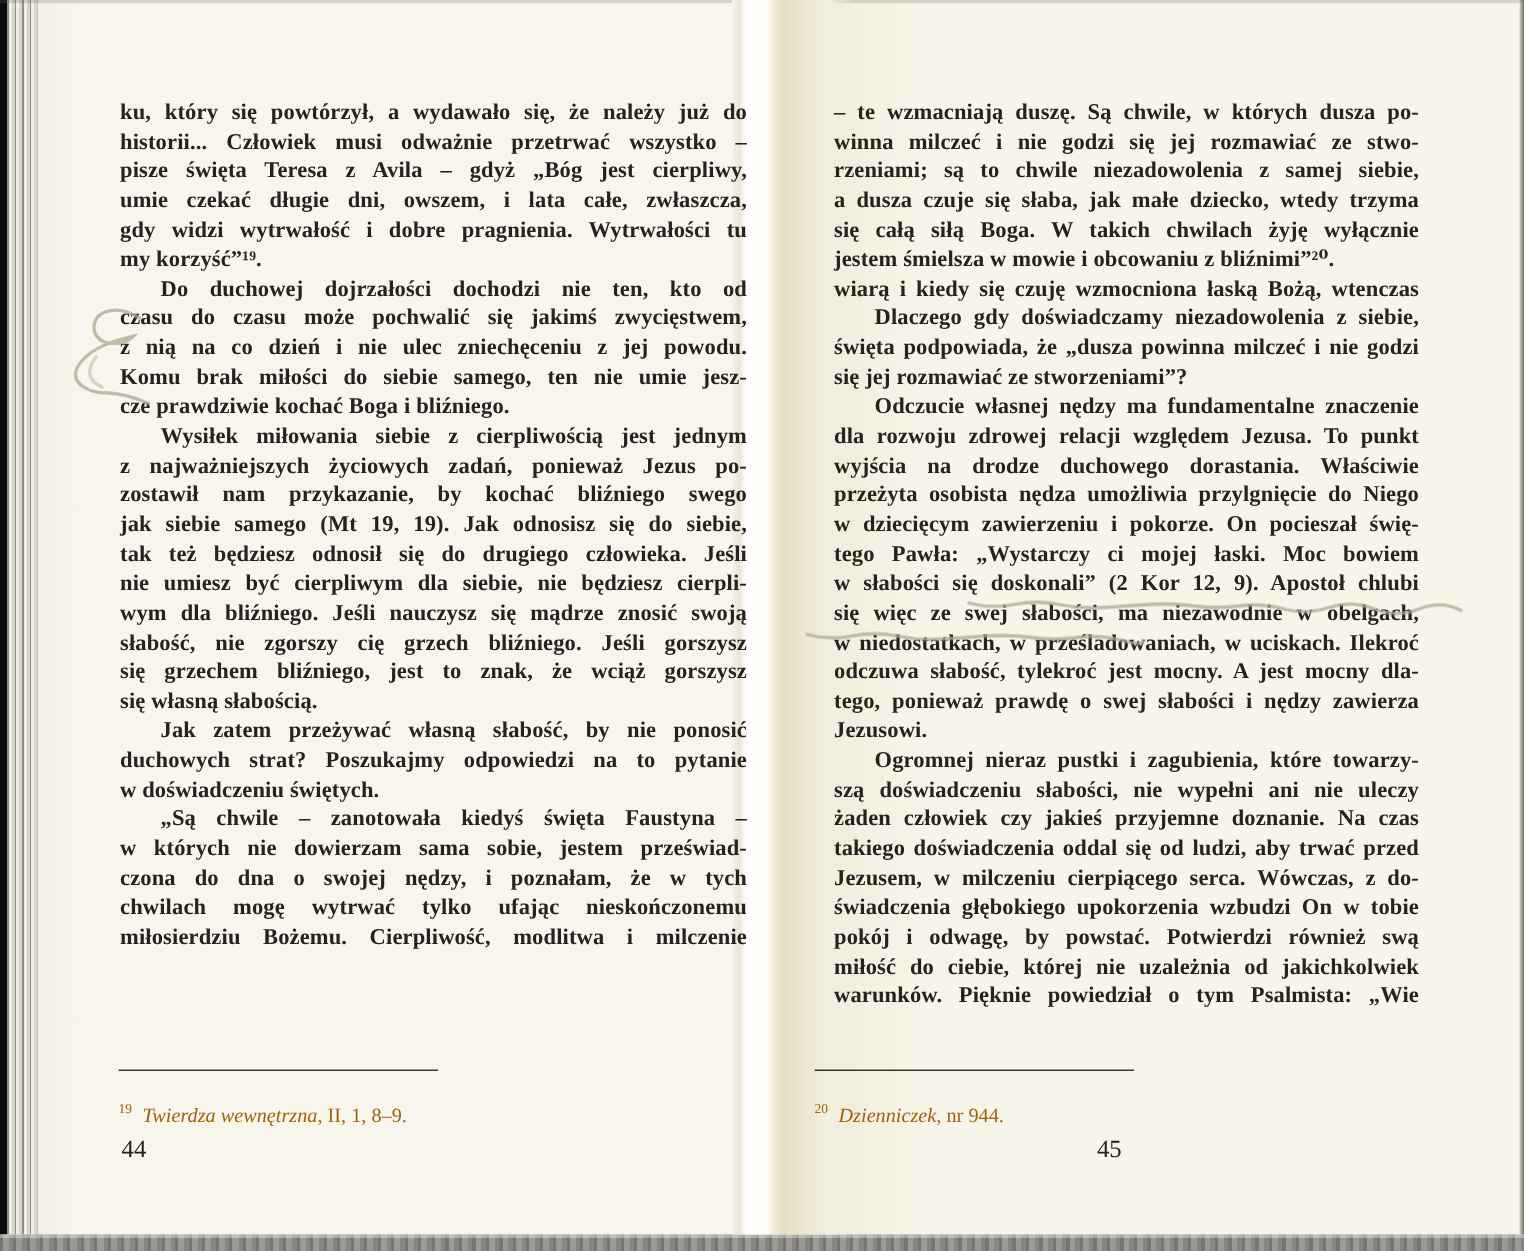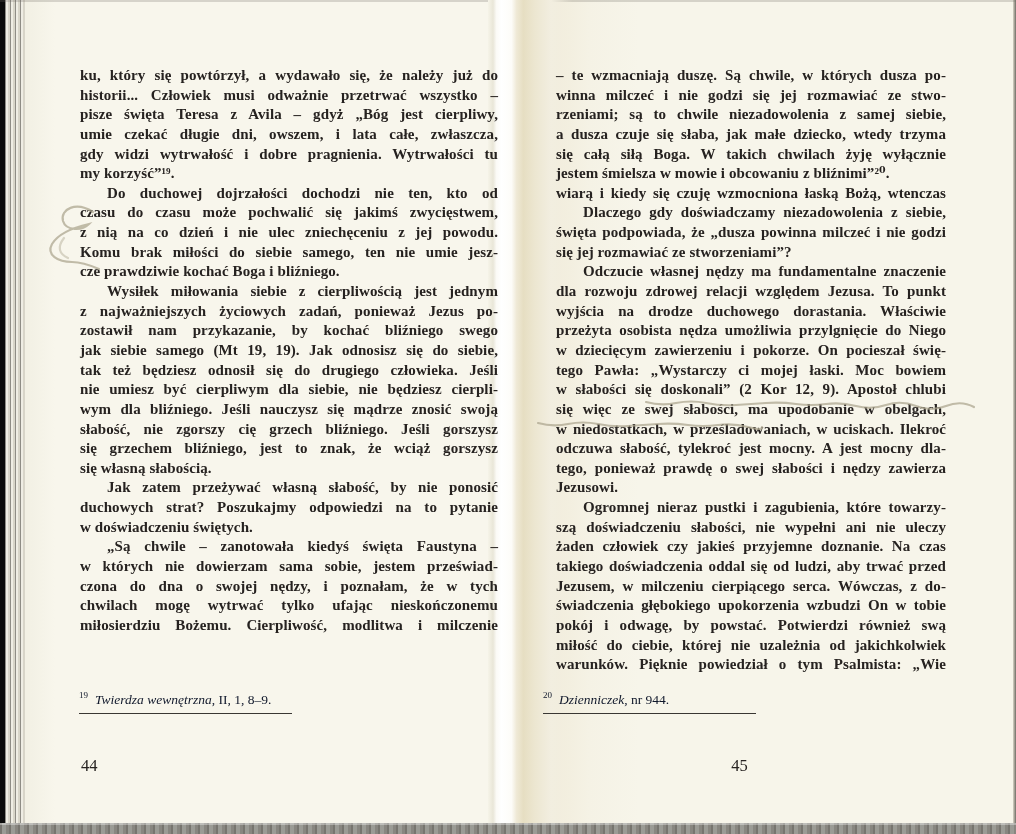--- a/index.html
+++ b/index.html
@@ -50,21 +50,21 @@
     font-size:15px;line-height:19.65px;height:19.65px;
     text-align:justify;text-align-last:justify;
     white-space:normal;letter-spacing:.1px;
   }
   .line.end{text-align-last:left;}
   .line.ind{text-indent:27px;}
 
   .footnote-rule{position:absolute;top:713px;width:213px;border-top:1.6px solid #3a3733;z-index:2;}
   .fr-left{left:79px;}
   .fr-right{left:543px;}
-  .footnote{position:absolute;top:690px;z-index:2;font-size:13.5px;color:#0f172a;}
+  .footnote{position:absolute;top:734px;z-index:2;font-size:13.5px;color:#a16207;}
   .fn-left{left:79px;}
   .fn-right{left:543px;}
   .fn-marker{font-size:9px;vertical-align:6px;margin-right:7px;}
   .fn-title{font-style:italic;}
   .page-number{position:absolute;top:756px;font-size:16.5px;z-index:2;text-align:center;}
   .pn-left{left:81px;}
   .pn-right{left:542px;width:395px;}
 
   .pencil{position:absolute;left:0;top:0;z-index:3;pointer-events:none;}
 </style>
@@ -127,21 +127,21 @@
     <div class="line ind">Dlaczego gdy doświadczamy niezadowolenia z siebie,</div>
     <div class="line">święta podpowiada, że „dusza powinna milczeć i nie godzi</div>
     <div class="line end">się jej rozmawiać ze stworzeniami”?</div>
     <div class="line ind">Odczucie własnej nędzy ma fundamentalne znaczenie</div>
     <div class="line">dla rozwoju zdrowej relacji względem Jezusa. To punkt</div>
     <div class="line">wyjścia na drodze duchowego dorastania. Właściwie</div>
     <div class="line">przeżyta osobista nędza umożliwia przylgnięcie do Niego</div>
     <div class="line">w dziecięcym zawierzeniu i pokorze. On pocieszał świę-</div>
     <div class="line">tego Pawła: „Wystarczy ci mojej łaski. Moc bowiem</div>
     <div class="line">w słabości się doskonali” (2 Kor 12, 9). Apostoł chlubi</div>
-    <div class="line">się więc ze swej słabości, ma upodobanie w obelgach,</div>
+    <div class="line">się więc ze swej słabości, ma niezawodnie w obelgach,</div>
     <div class="line">w niedostatkach, w prześladowaniach, w uciskach. Ilekroć</div>
     <div class="line">odczuwa słabość, tylekroć jest mocny. A jest mocny dla-</div>
     <div class="line">tego, ponieważ prawdę o swej słabości i nędzy zawierza</div>
     <div class="line end">Jezusowi.</div>
     <div class="line ind">Ogromnej nieraz pustki i zagubienia, które towarzy-</div>
     <div class="line">szą doświadczeniu słabości, nie wypełni ani nie uleczy</div>
     <div class="line">żaden człowiek czy jakieś przyjemne doznanie. Na czas</div>
     <div class="line">takiego doświadczenia oddal się od ludzi, aby trwać przed</div>
     <div class="line">Jezusem, w milczeniu cierpiącego serca. Wówczas, z do-</div>
     <div class="line">świadczenia głębokiego upokorzenia wzbudzi On w tobie</div>

